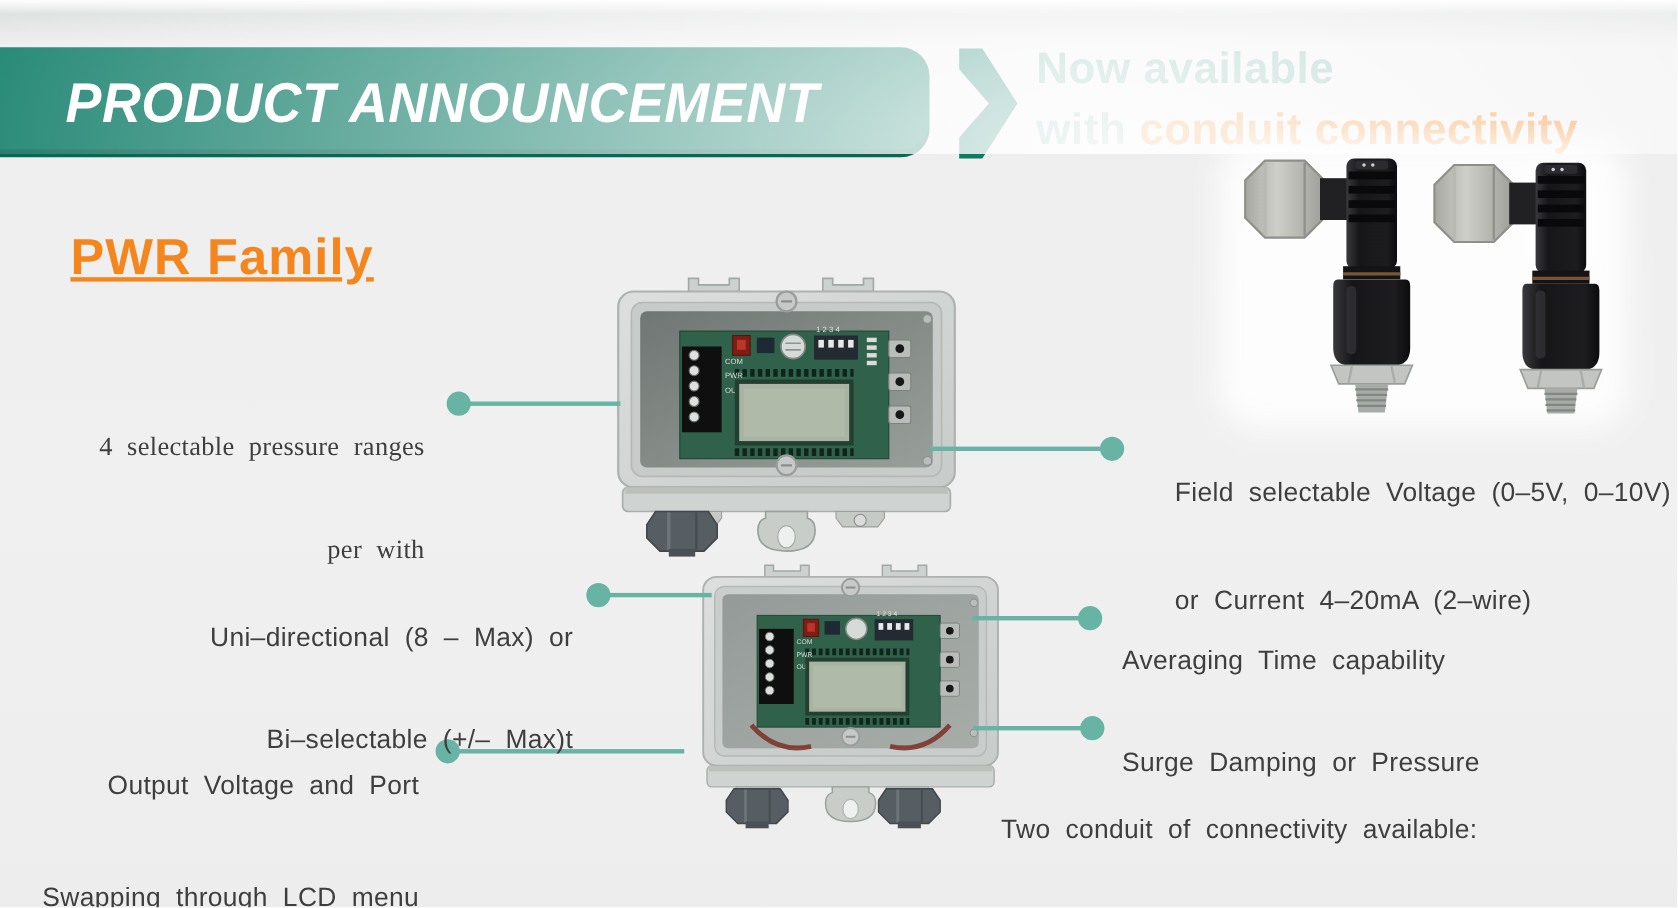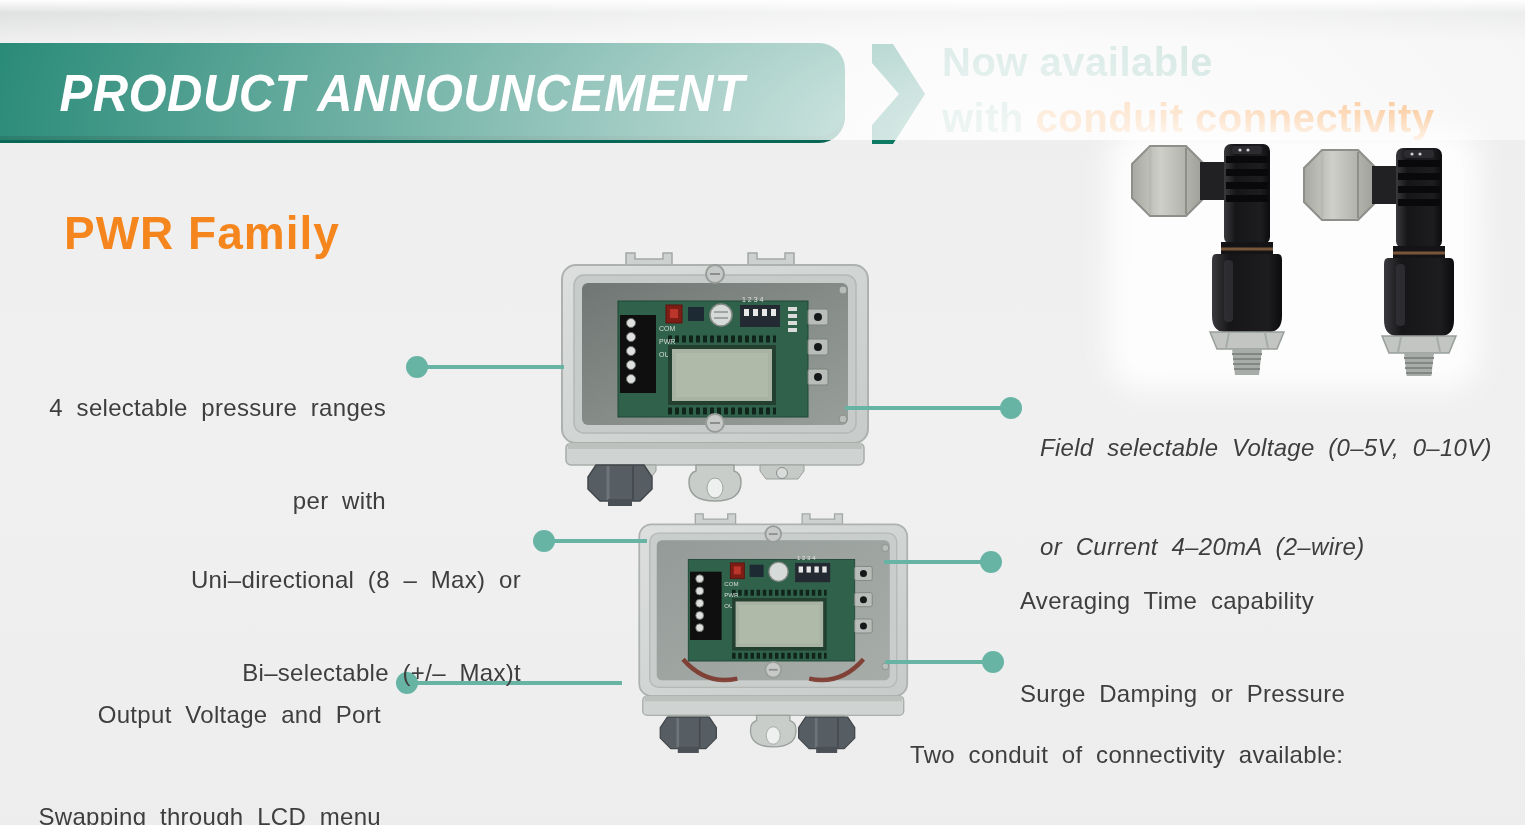--- a/index.html
+++ b/index.html
@@ -28,29 +28,29 @@
   
   .chevron{position:absolute;left:862px;top:40px;}
   
   .headline-1{position:absolute;left:942px;top:40px;font-size:40px;font-weight:bold;
     color:#7cb7a9;letter-spacing:.5px;white-space:nowrap;}
   .headline-2{position:absolute;left:942px;top:96px;font-size:40px;font-weight:bold;
     color:#7cb7a9;letter-spacing:.5px;white-space:nowrap;}
   .headline-2 .hl{color:#f5861e;}
   
   .family-title{position:absolute;left:64px;top:206px;font-size:46px;font-weight:bold;
-    color:#f5861e;letter-spacing:1px;white-space:nowrap;}
+    color:#f5861e;letter-spacing:1px;white-space:nowrap;text-decoration:underline;}
   
   .callout{position:absolute;color:#3e3e3e;font-size:24px;line-height:31px;
     letter-spacing:.3px;word-spacing:.28em;white-space:pre-wrap;}
   .callout.r{text-align:right;}
-  .co-l1{right:1139px;top:330px;}
+  .co-l1{right:1139px;top:330px;font-family:Liberation Serif, serif;}
   .co-l2{right:1004px;top:502px;}
   .co-l3{right:1144px;top:630px;line-height:34px;}
-  .co-r1{left:1040px;top:365px;line-height:33px;font-style:italic;}
+  .co-r1{left:1068px;top:365px;line-height:33px;}
   .co-r2{left:1020px;top:523px;}
   .co-r3{left:910px;top:677px;}
   
   .cline{position:absolute;height:4px;background:#67b4a5;}
   .cdot{position:absolute;width:22px;height:22px;border-radius:50%;background:#67b4a5;}
   
   .photo-backdrop{position:absolute;left:1108px;top:128px;width:372px;height:262px;
     background:#ffffff;border-radius:34px;filter:blur(14px);opacity:.9;}
   .svgwrap{position:absolute;}
 </style>

